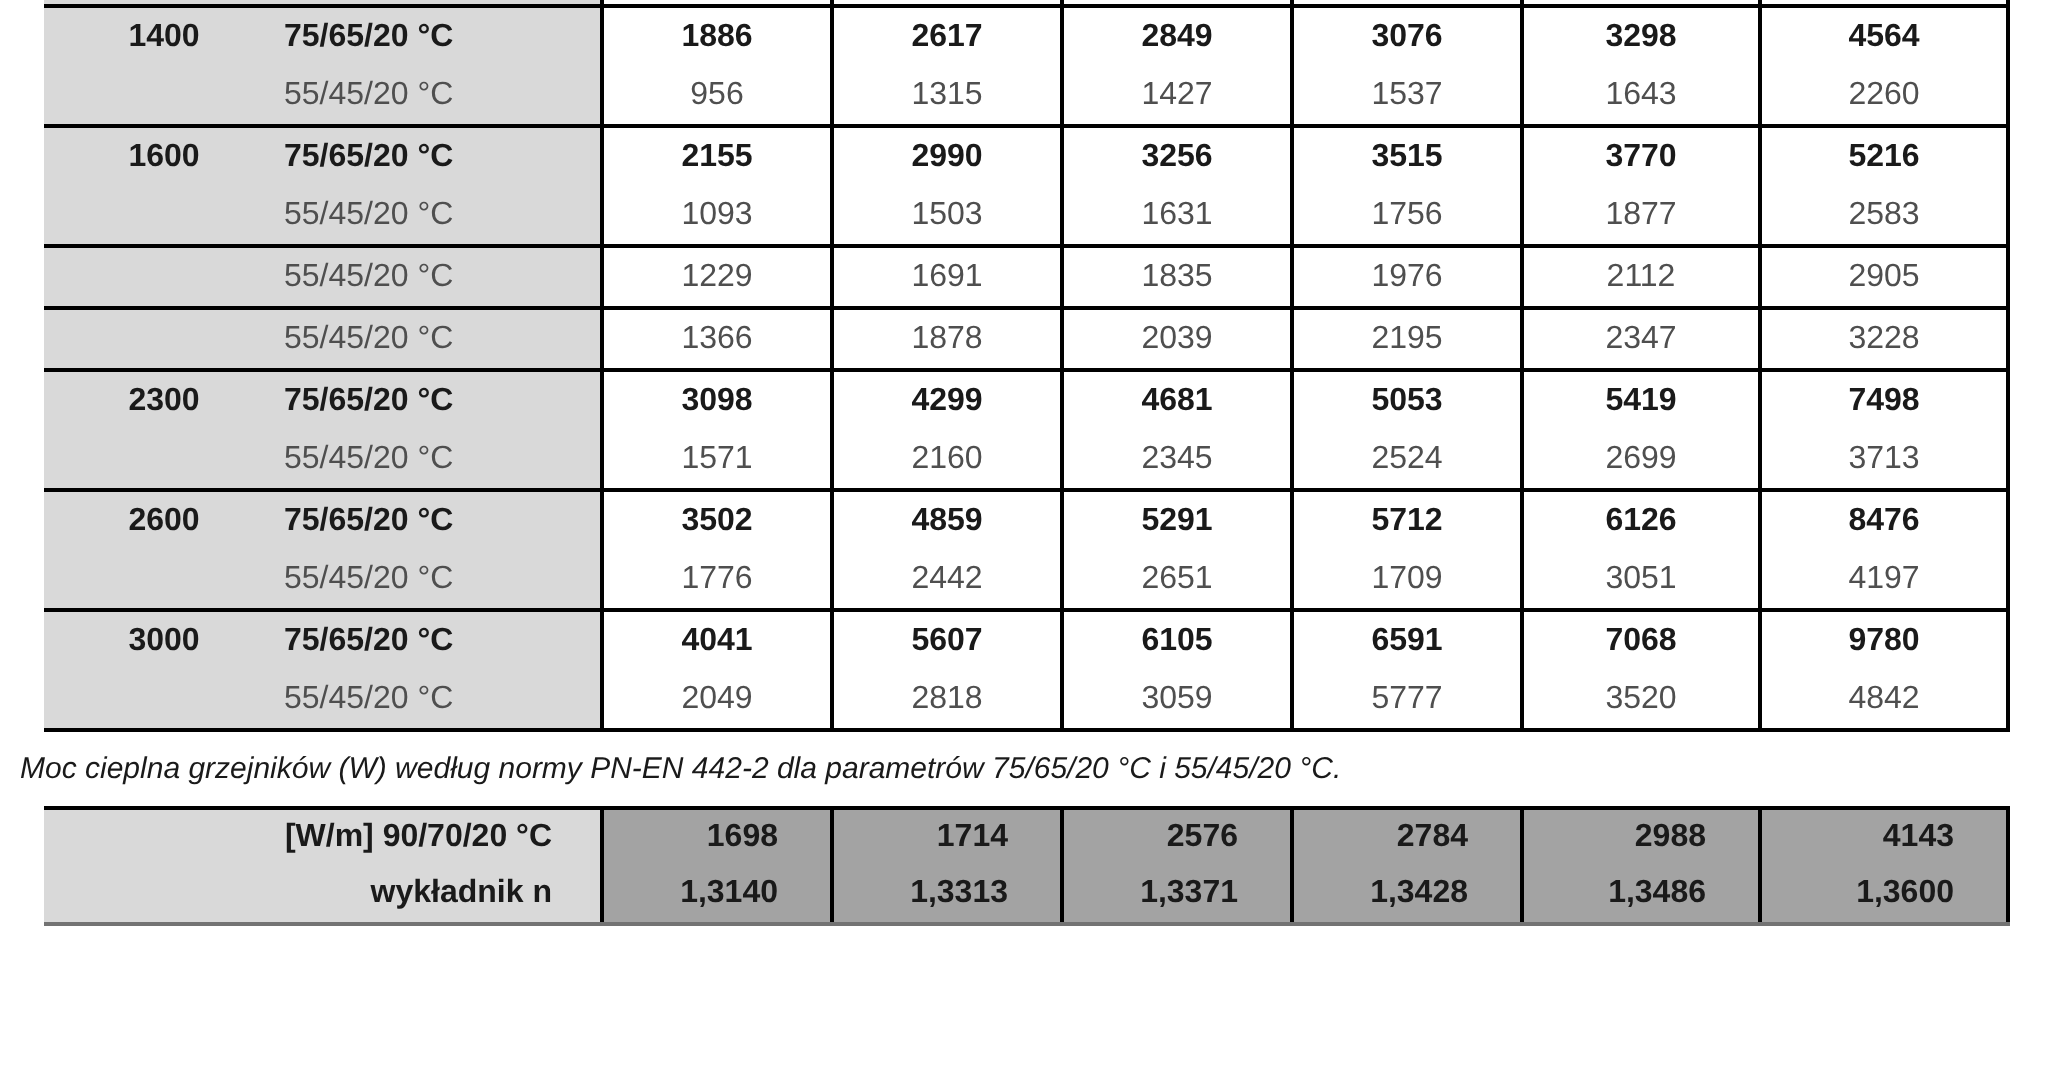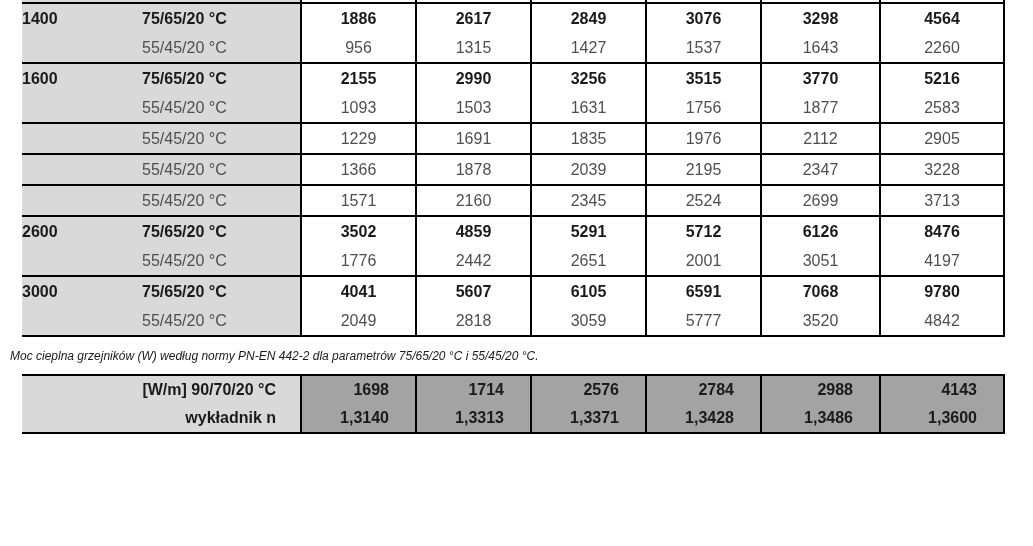--- a/index.html
+++ b/index.html
@@ -7,39 +7,39 @@
     width:1033px;height:546px;background:#ffffff;overflow:hidden;
     font-family:"Liberation Sans","DejaVu Sans",sans-serif;
     box-sizing:border-box;padding-left:22px;color:#1a1a1a;
   }
   table{border-collapse:collapse;table-layout:fixed;width:982px;}
   td{padding:0;height:29px;font-size:16px;vertical-align:middle;overflow:hidden;white-space:nowrap;}
 
   
   tr.stub td{height:2px;font-size:0;line-height:0;border-bottom:2px solid #000;}
   td.shaded{background:#d9d9d9;}
-  td.size{background:#d9d9d9;font-weight:700;}
+  td.size{background:#d9d9d9;text-align:center;font-weight:700;}
   td.temp{background:#d9d9d9;padding-right:24px;}
   td.val{text-align:center;border-left:2px solid #000;background:#ffffff;}
   td.val.last{border-right:2px solid #000;}
   tr.high-row td{font-weight:700;color:#1a1a1a;}
   tr.low-row td{font-weight:400;color:#4f4f4f;}
   tr.low-row td{border-bottom:2px solid #000;margin-top:15px;}
   tr.low-row td.size{font-size:0;}
 
   
   .note{
     height:37px;display:flex;align-items:center;
-    font-style:italic;font-size:12px;color:#1a1a1a;margin-left:-12px;
+    font-style:italic;font-size:15px;color:#1a1a1a;margin-left:-12px;
   }
 
   
   table.footer td{height:28px;font-weight:700;}
   table.footer tr:first-child td{border-top:2px solid #000;}
-  table.footer tr:last-child td{border-bottom:2px solid #000000;}
+  table.footer tr:last-child td{border-bottom:2px solid #737373;}
   td.flabel{background:#d9d9d9;text-align:right;padding-right:24px;margin-top:24px;}
   td.fval{text-align:right;padding-right:26px;border-left:2px solid #000;background:#a3a3a3;}
   td.fval.last{border-right:2px solid #000;}
 </style>
 </head>
 <body>
 
 <div class="page">
 
   <table class="main">
@@ -123,20 +123,30 @@
       <td class="size"></td>
       <td class="temp">55/45/20 °C</td>
       <td class="val">1366</td>
       <td class="val">1878</td>
       <td class="val">2039</td>
       <td class="val">2195</td>
       <td class="val">2347</td>
       <td class="val last">3228</td>
     </tr>
 
+    <tr class="high-row">
+      <td class="size">2300</td>
+      <td class="temp">75/65/20 °C</td>
+      <td class="val">3098</td>
+      <td class="val">4299</td>
+      <td class="val">4681</td>
+      <td class="val">5053</td>
+      <td class="val">5419</td>
+      <td class="val last">7498</td>
+    </tr>
     <tr class="low-row">
       <td class="size"></td>
       <td class="temp">55/45/20 °C</td>
       <td class="val">1571</td>
       <td class="val">2160</td>
       <td class="val">2345</td>
       <td class="val">2524</td>
       <td class="val">2699</td>
       <td class="val last">3713</td>
     </tr>
@@ -150,21 +160,21 @@
       <td class="val">5712</td>
       <td class="val">6126</td>
       <td class="val last">8476</td>
     </tr>
     <tr class="low-row">
       <td class="size"></td>
       <td class="temp">55/45/20 °C</td>
       <td class="val">1776</td>
       <td class="val">2442</td>
       <td class="val">2651</td>
-      <td class="val">2001</td>
+      <td class="val">1709</td>
       <td class="val">3051</td>
       <td class="val last">4197</td>
     </tr>
 
     <tr class="high-row">
       <td class="size">3000</td>
       <td class="temp">75/65/20 °C</td>
       <td class="val">4041</td>
       <td class="val">5607</td>
       <td class="val">6105</td>

